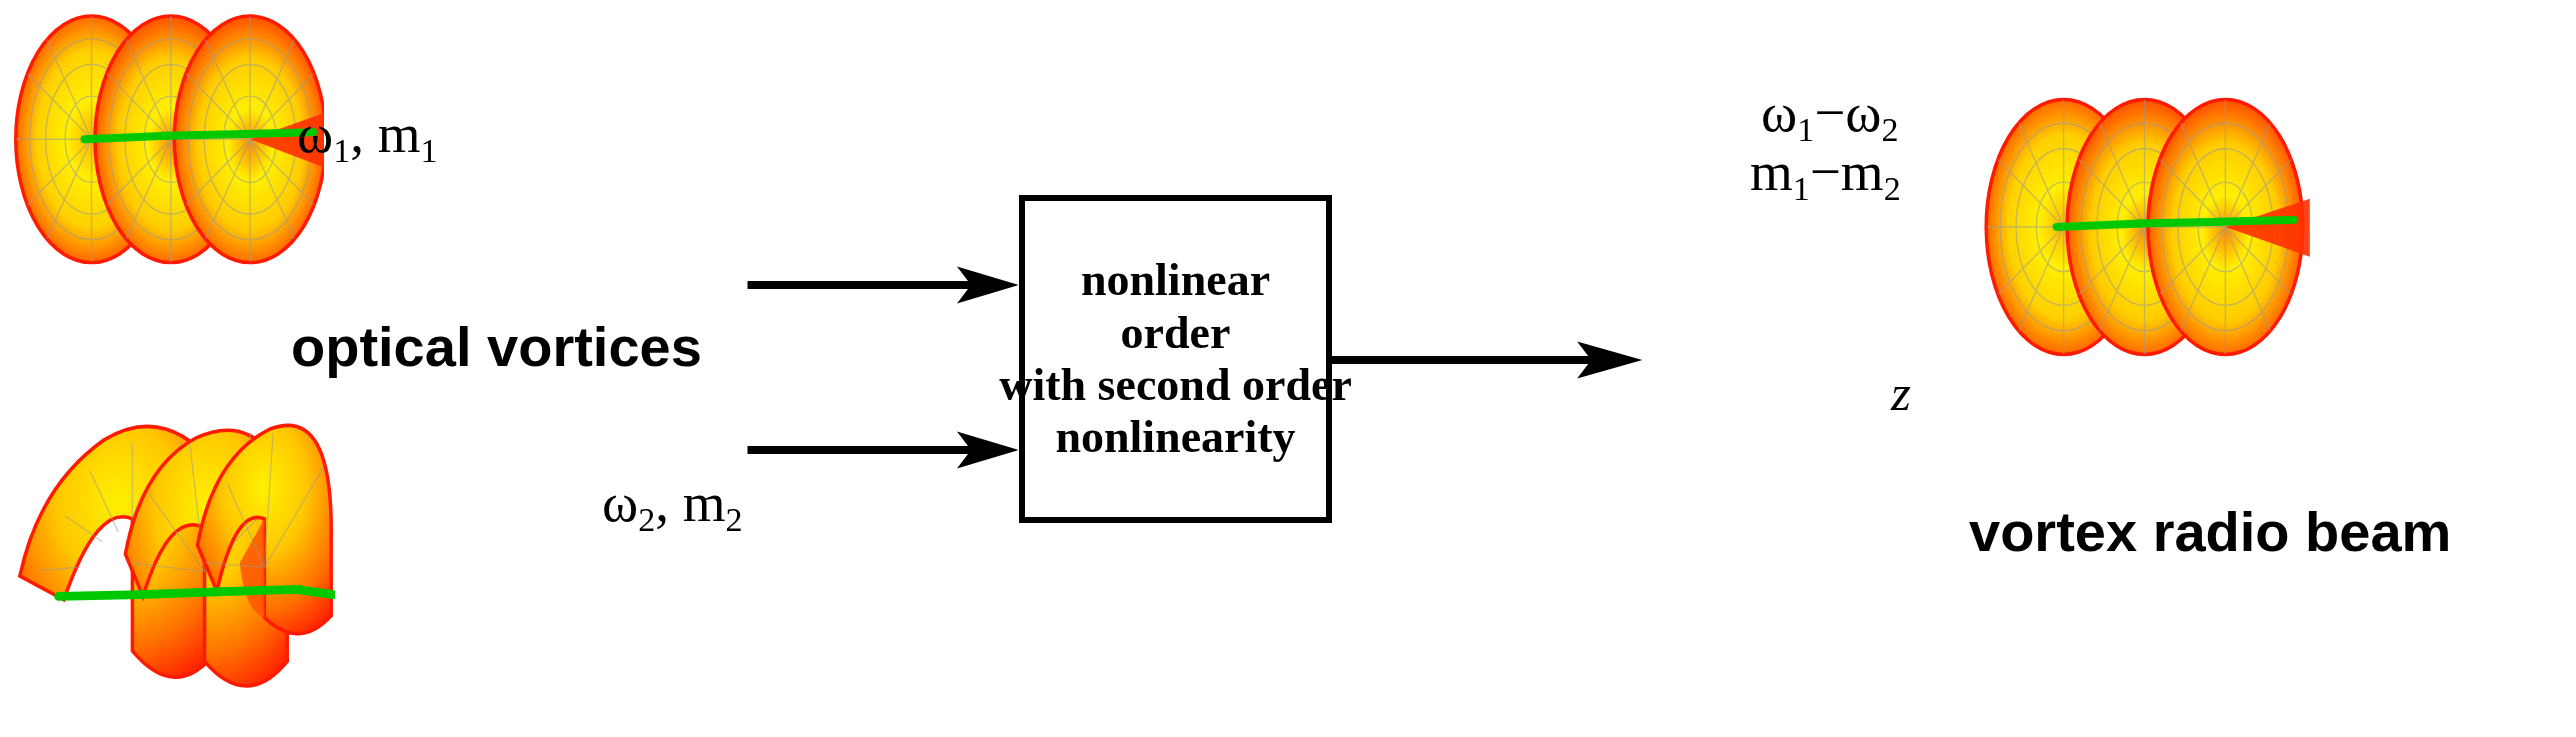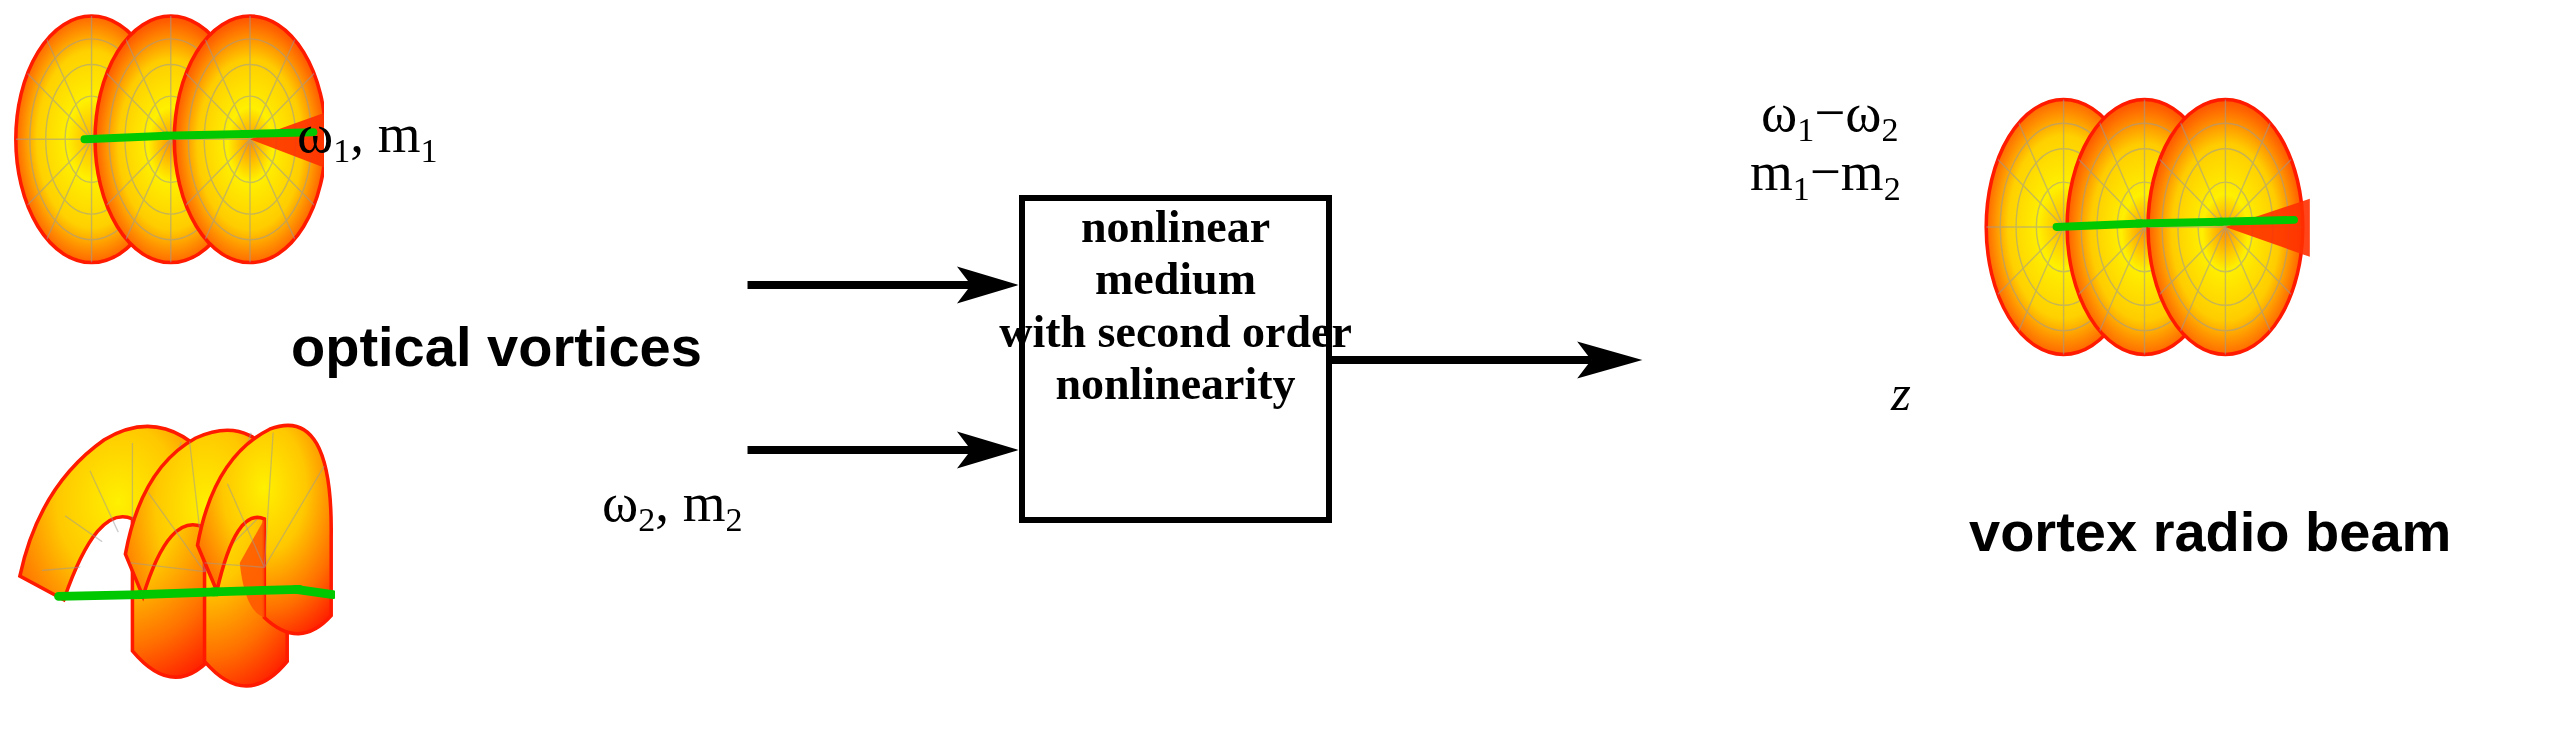--- a/index.html
+++ b/index.html
@@ -12,21 +12,21 @@
   .label{position:absolute;white-space:nowrap;line-height:1;}
   .math{font-family:"Liberation Serif",serif;font-size:55px;letter-spacing:0px;}
   .math sub{font-size:0.62em;vertical-align:-0.28em;letter-spacing:0;}
   .caption{font-family:Liberation Sans, sans-serif;font-weight:bold;font-size:56px;}
   .zlab{font-family:"Liberation Serif",serif;font-style:italic;font-size:51px;}
 
   
   .nlbox{position:absolute;left:1019px;top:195px;width:313px;height:328px;
          border:6.2px solid #000;background:#fff;box-sizing:border-box;
          display:flex;flex-direction:column;align-items:center;
-         }
+         justify-content:center;}
   .nlbox .ln{font-family:"Liberation Serif",serif;font-weight:bold;
              font-size:46px;line-height:1.14;text-align:center;white-space:nowrap;}
 
   
   .arrow{position:absolute;}
 </style>
 </head>
 <body>
 
 <div class="stage">
@@ -207,21 +207,21 @@
     <path d="M242 6 L312 27 L242 48 L258 27 Z" fill="#000"></path>
   </svg>
 
   <svg class="arrow" style="left:744px;top:426px;" width="286" height="48" viewBox="0 0 325 54">
     <line x1="4" y1="27" x2="258" y2="27" stroke="#000" stroke-width="9"></line>
     <path d="M242 6 L312 27 L242 48 L258 27 Z" fill="#000"></path>
   </svg>
 
   <div class="nlbox">
     <div class="ln">nonlinear</div>
-    <div class="ln">medium</div>
+    <div class="ln">order</div>
     <div class="ln">with second order</div>
     <div class="ln">nonlinearity</div>
   </div>
 
   <svg class="arrow" style="left:1325px;top:336px;" width="335" height="48" viewBox="0 0 380 54">
     <line x1="4" y1="27" x2="302" y2="27" stroke="#000" stroke-width="9"></line>
     <path d="M286 6 L360 27 L286 48 L302 27 Z" fill="#000"></path>
   </svg>
 
   <div class="label math" style="left:1761px;top:85px;">

